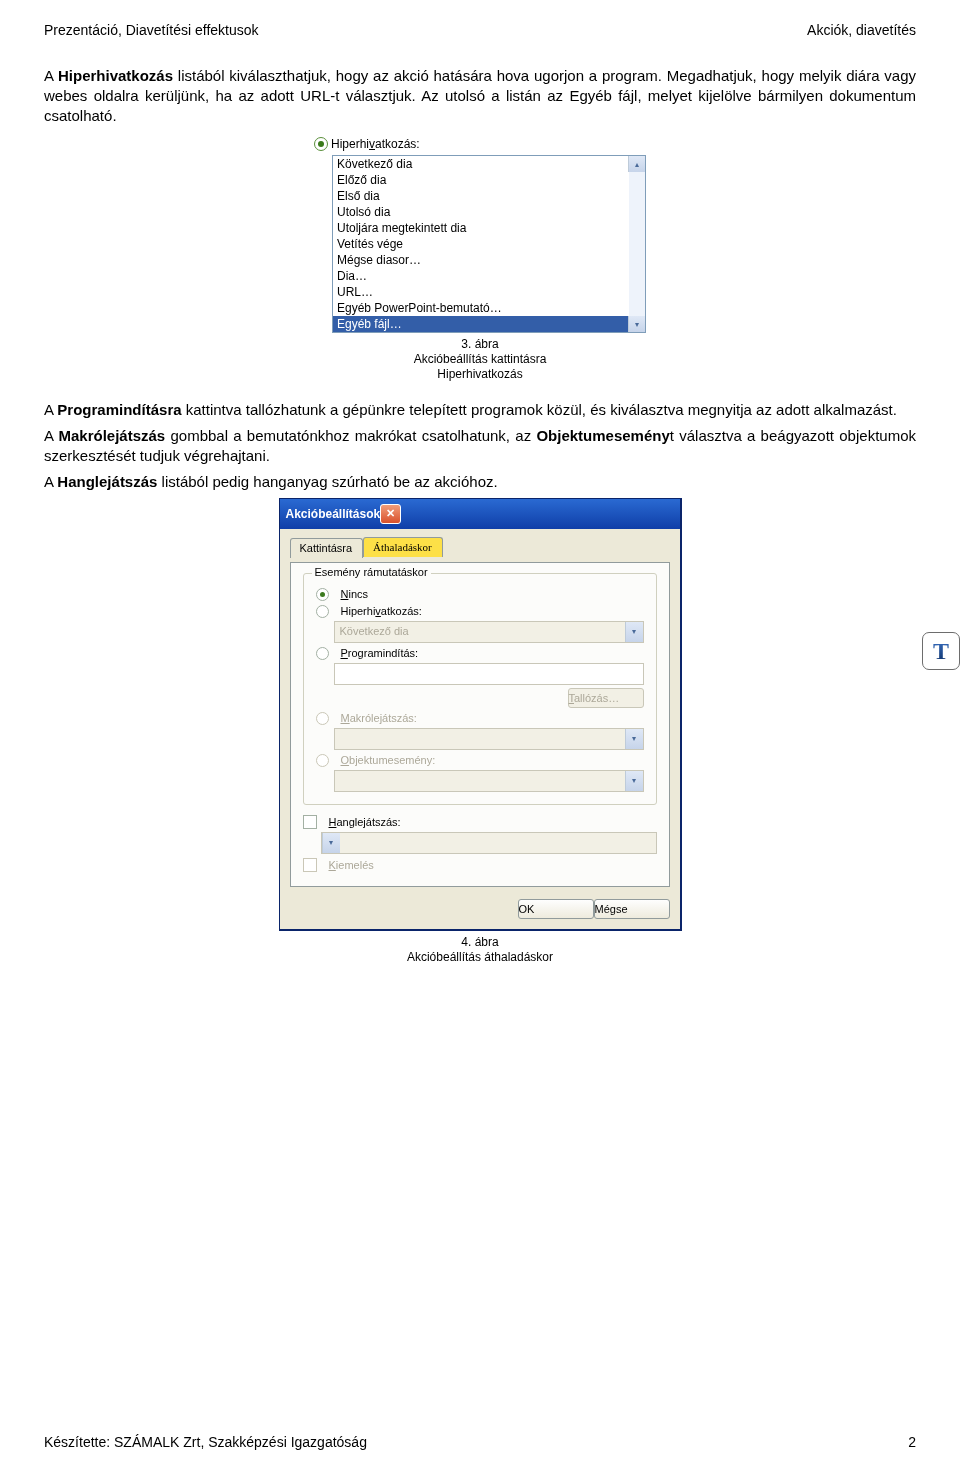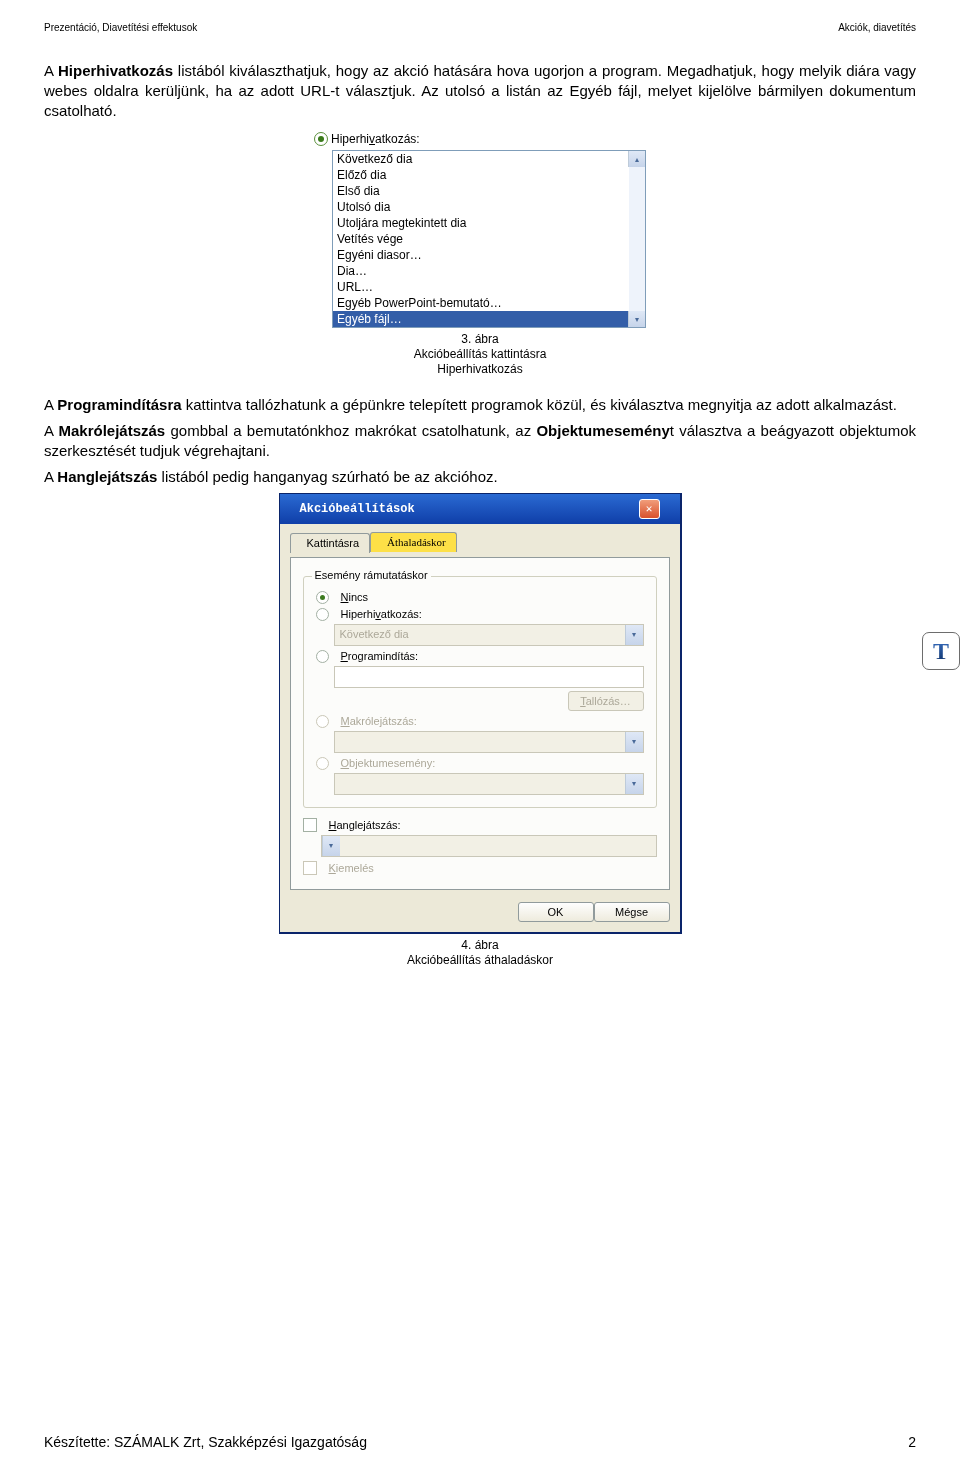--- a/index.html
+++ b/index.html
@@ -1,17 +1,17 @@
 <!DOCTYPE html>
 <html><head>
 <meta charset="utf-8">
 <style>
   body { font-family: Arial, Helvetica, sans-serif; font-size: 15px; color:#000; margin:0; background:#fff; width:960px; }
   .page { padding: 22px 44px 30px 44px; box-sizing:border-box; min-height:1457px; position:relative; }
-  .hdr-row { display:flex; justify-content:space-between; font-size:10px; margin-bottom:28px; }
+  .hdr-row { display:flex; justify-content:space-between; font-size:14px; margin-bottom:28px; }
   .para { text-align:justify; line-height:1.32; margin:0 0 6px 0; }
   .bold { font-weight:bold; }
 
   
   .shot1-wrap { display:flex; justify-content:center; margin:12px 0 4px 0; }
   .shot1 { width:332px; font-family:Tahoma, Arial, sans-serif; font-size:12px; }
   .radio-row { display:flex; align-items:center; gap:3px; margin-bottom:4px; }
   .radio-dot { width:12px; height:12px; border:1px solid #5a8f3b; border-radius:50%; display:inline-flex; align-items:center; justify-content:center; background:#fff; }
   .radio-dot.sel::after { content:''; width:6px; height:6px; border-radius:50%; background:#3a7a1a; }
   .listbox { border:1px solid #7f9db9; background:#fff; padding:0; margin-left:18px; position:relative; }
@@ -24,42 +24,42 @@
 
   .caption { text-align:center; font-size:12px; margin:4px 0 18px 0; line-height:1.25; }
 
   
   .badge { position:absolute; right:0; top:632px; width:36px; height:36px; border:1px solid #6d6d6d; border-radius:7px; background:#fff; display:flex; align-items:center; justify-content:center; font-family:Georgia,'Times New Roman',serif; font-weight:bold; font-size:24px; color:#244b8e; }
   .badge span{background:linear-gradient(#3c74c8,#0a2b60);-webkit-background-clip:text;background-clip:text;color:transparent;}
 
   
   .shot2-wrap { display:flex; justify-content:center; margin:6px 0 2px 0; }
   .dlg { width:400px; font-family:Tahoma, Arial, sans-serif; font-size:11px; background:#ece9d8; border:1px solid #0a246a; border-right:2px solid #0a246a; border-bottom:2px solid #0a246a; }
-  .dlg-ttl { background:linear-gradient(#2a6ad2,#0f3ea8); color:#fff; font-weight:bold; font-size:12px; padding:5px 20px; display:flex; justify-content:space-between; align-items:center;font-family:Liberation Mono, monospace; }
+  .dlg-ttl { background:linear-gradient(#2a6ad2,#0f3ea8); color:#fff; font-weight:bold; font-size:12px; padding:5px 6px; display:flex; align-items:center; }
   .dlg-close { width:19px; height:18px; background:linear-gradient(#f19d7a,#d9512c); border:1px solid #fff; border-radius:3px; display:flex; align-items:center; justify-content:center; font-size:11px; color:#fff; font-weight:bold; }
   .dlg-body { padding:8px 10px 10px 10px; display:flex; flex-direction:column; gap:6px; }
   .tabs { display:flex; gap:0; margin-bottom:-1px; }
-  .tab { border:1px solid #919b9c; border-bottom:none; padding:3px 10px 4px 16px; background:#f6f4ec; border-top-left-radius:3px; border-top-right-radius:3px; position:relative; }
+  .tab { border:1px solid #919b9c; border-bottom:none; padding:3px 10px 4px 9px; background:#f6f4ec; border-top-left-radius:3px; border-top-right-radius:3px; position:relative; }
   .tab.inactive { background:#ece9d8; top:1px; }
   .tab.active { background:#fde047; z-index:2;font-family:Liberation Serif, serif; }
   .tab-panel { border:1px solid #919b9c; background:#fcfcfa; padding:10px 12px 14px 12px; }
-  .grp { border:1px solid #d0d0bf; border-radius:3px; padding:10px 12px 12px 12px; position:relative; margin-top:8px; }
+  .grp { border:1px solid #d0d0bf; border-radius:3px; padding:10px 12px 12px 12px; position:relative; margin-top:0; }
   .grp-label { position:absolute; top:-8px; left:8px; background:#fcfcfa; padding:0 3px; }
   .opt-row { display:flex; align-items:center; gap:12px; margin:4px 0 0 0; }
   .opt-row.disabled, .disabled { color:#aca899; }
   .radio-s { width:11px;height:11px;border:1px solid #a3b0a3;border-radius:50%;display:inline-flex;align-items:center;justify-content:center;background:#fff; flex:none; }
   .radio-s.sel::after{content:'';width:5px;height:5px;border-radius:50%;background:#3c7a1f;}
   .radio-s.disabled{border-color:#cac7b7;}
   .chk { width:12px;height:12px;border:1px solid #a3b0a3;background:#fff;flex:none;}
   .chk.disabled{border-color:#cac7b7;}
   .combo { display:flex; margin:3px 0 0 18px; height:20px; border:1px solid #7f9db9; background:#fff; position:relative; }
   .combo.disabled { background:#f2f0e5; border-color:#c9c7b8; }
   .combo .combo-txt { flex:1; padding:3px 5px; white-space:nowrap; overflow:hidden; }
   .combo .combo-arrow { position:static; width:17px; border-left:1px solid #becbd9; height:100%; }
-  .btn { border:1px solid #919b9c; background:linear-gradient(#fefefe,#eeebdd); padding:3px 0; width:74px; text-align:center; border-radius:3px; font-size:11px; }
+  .btn { border:1px solid #919b9c; background:linear-gradient(#fefefe,#eeebdd); padding:3px 0; width:74px; border-radius:3px; font-size:11px; }
   .btn.disabled{color:#aca899;border-color:#c9c7b8;background:#f2f0e5;}
   .btn-row { display:flex; justify-content:flex-end; margin-top:6px; }
   .tall-row { display:flex; justify-content:flex-end; margin:3px 0 0 18px; }
   .sep-row{height:6px;}
 
   .footer-row { display:flex; justify-content:space-between; position:absolute; bottom:7px; left:44px; right:44px; font-size:14px; }
   .underline-mid { text-decoration:underline; text-decoration-skip-ink:none; }
 </style>
 </head>
 <body>
@@ -84,21 +84,21 @@
         <div class="dd-arrow top">▴</div>
         <div class="scroll-track"></div>
         <div class="dd-arrow bot">▾</div>
         <div class="lb-inner">
           <div class="lb-item">Következő dia</div>
           <div class="lb-item">Előző dia</div>
           <div class="lb-item">Első dia</div>
           <div class="lb-item">Utolsó dia</div>
           <div class="lb-item">Utoljára megtekintett dia</div>
           <div class="lb-item">Vetítés vége</div>
-          <div class="lb-item">Egyéni diasor…</div>
+          <div class="lb-item">Mégse diasor…</div>
           <div class="lb-item">Dia…</div>
           <div class="lb-item">URL…</div>
           <div class="lb-item">Egyéb PowerPoint-bemutató…</div>
           <div class="lb-item lb-sel">Egyéb fájl…</div>
         </div>
       </div>
     </div>
   </div>
 
   <div class="caption">

